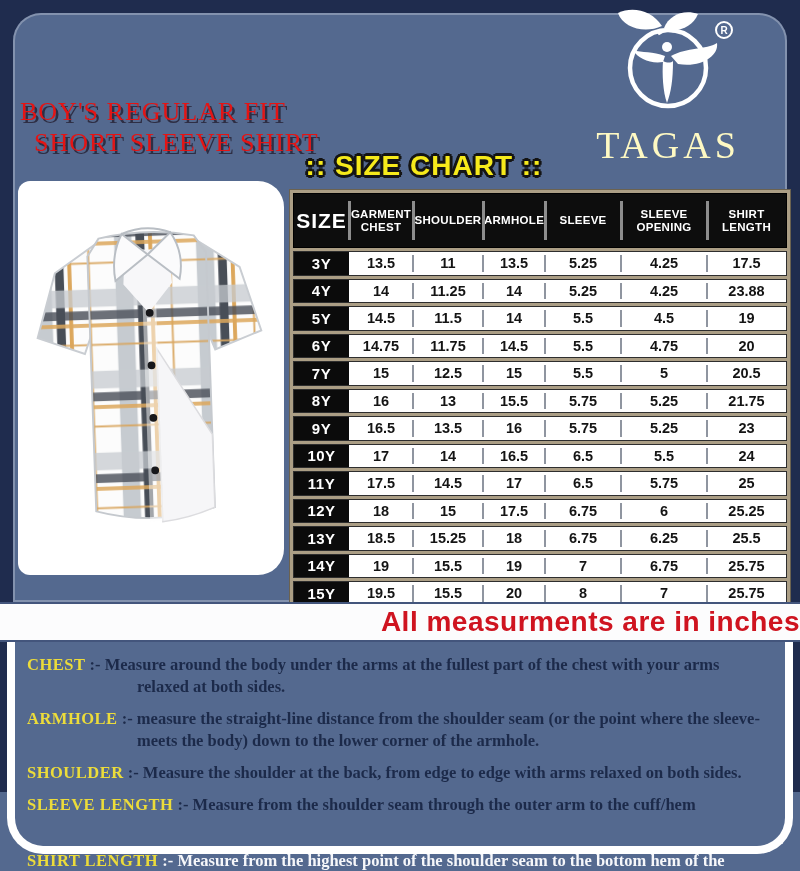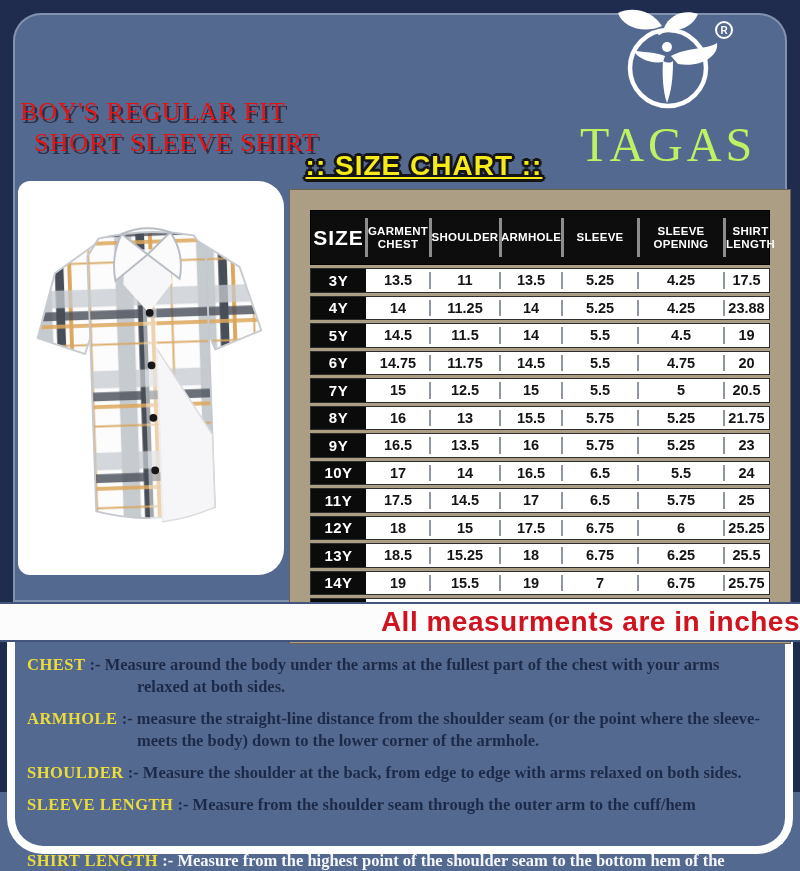--- a/index.html
+++ b/index.html
@@ -18,42 +18,41 @@
   .product-title{
     position:absolute;left:20px;top:96px;z-index:5;
     color:#e41414;font-family:"Liberation Serif",serif;font-weight:normal;
     font-size:26px;line-height:31px;letter-spacing:1px;
     text-shadow:2.5px 2.5px 0 #2e2e44;
   }
   .product-title .l2{padding-left:14px;}
   
   .brand{position:absolute;right:14px;top:8px;width:236px;text-align:center;z-index:5;}
   .brand-word{
-    color:#bef264;font-family:"Liberation Serif",serif;font-size:48px;line-height:50px;
+    color:#fef9c3;font-family:"Liberation Serif",serif;font-size:38px;line-height:50px;
     letter-spacing:4px;margin-top:2px;
   }
   
   .chart-title{
     position:absolute;left:300px;top:150px;width:248px;text-align:center;z-index:6;
     color:#f6ea1b;font-weight:bold;font-size:28px;letter-spacing:1px;
     text-shadow:-2px -2px 0 #151515,2px -2px 0 #151515,-2px 2px 0 #151515,
                  2px 2px 0 #151515,0 3px 0 #151515,3px 0 0 #151515,
                  -3px 0 0 #151515,0 -3px 0 #151515;
-    text-decoration:underline;
   }
   
   .shirt-panel{
     position:absolute;left:18px;top:181px;width:266px;height:394px;
     background:#fff;border-radius:12px 26px 26px 12px;z-index:4;
     display:flex;align-items:center;justify-content:center;
   }
   
   .size-table{
     position:absolute;left:289px;top:189px;width:502px;z-index:5;
-    background:#ab9e85;border:1px solid #6b6250;padding:20px;box-sizing:border-box;
+    background:#ab9e85;border:1px solid #6b6250;padding:3px;box-sizing:border-box;
     display:flex;flex-direction:column;gap:3px;
   }
   .hrow,.trow{display:grid;grid-template-columns:55px 64px 70px 62px 76px 86px 1fr;}
   .hrow{background:#0d0d0d;height:53px;border:1px solid #000;}
   .hcell{
     position:relative;display:flex;align-items:center;justify-content:center;
     text-align:center;color:#fff;font-weight:bold;font-size:11.5px;line-height:13px;
     letter-spacing:.3px;padding:0 2px;
   }
   .hcell.c0{font-size:21px;letter-spacing:1px;}

